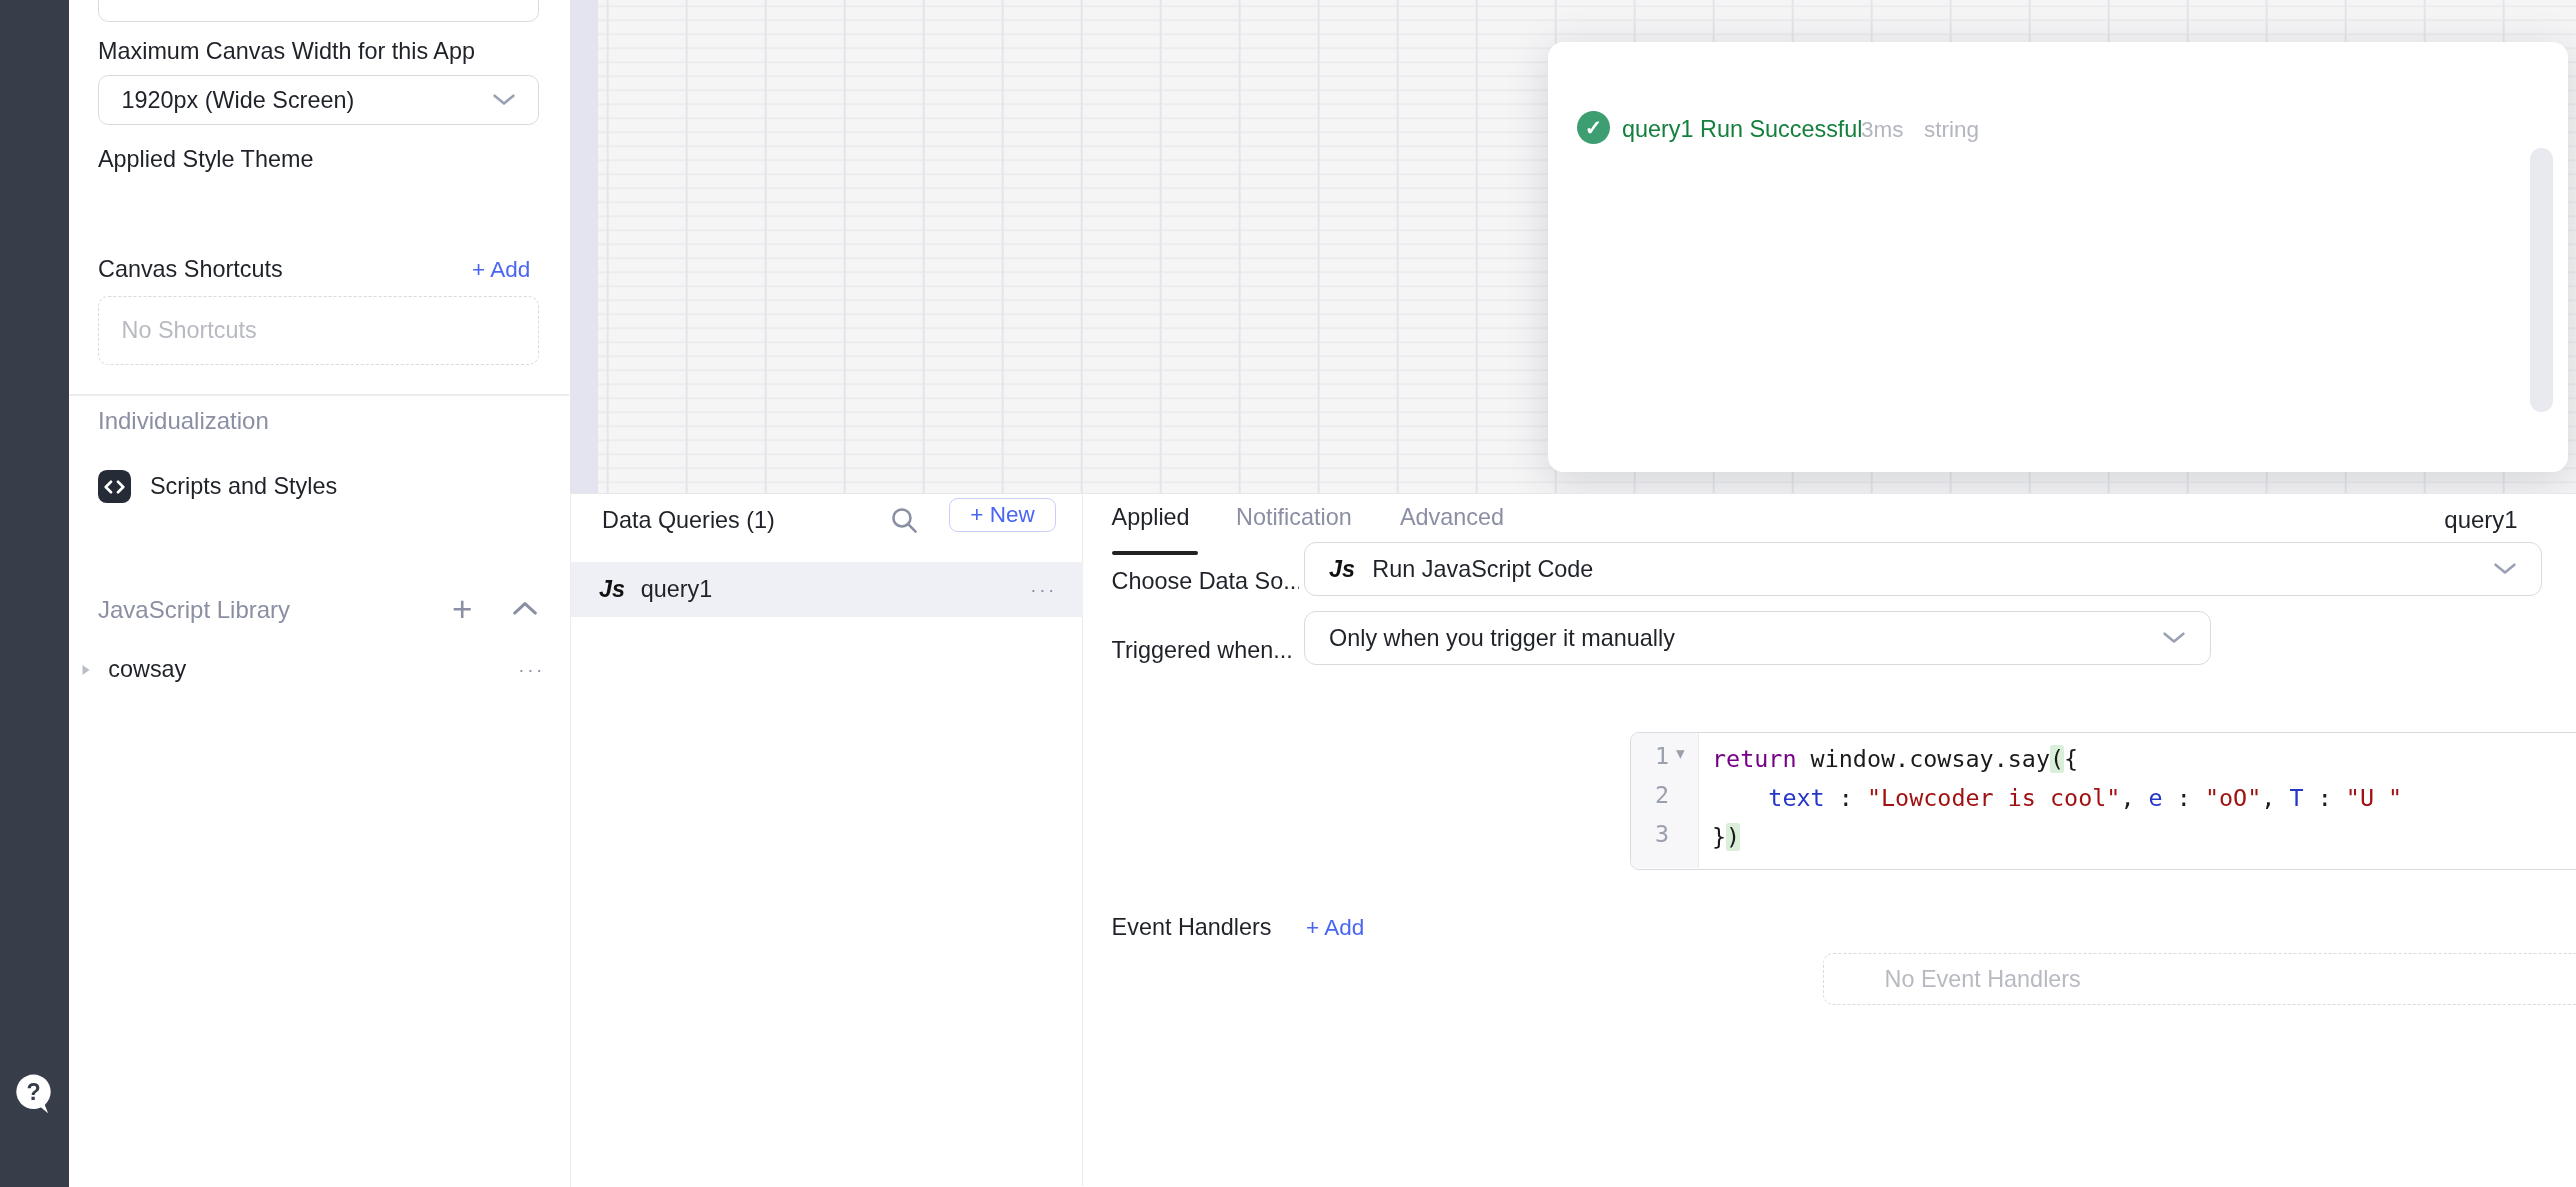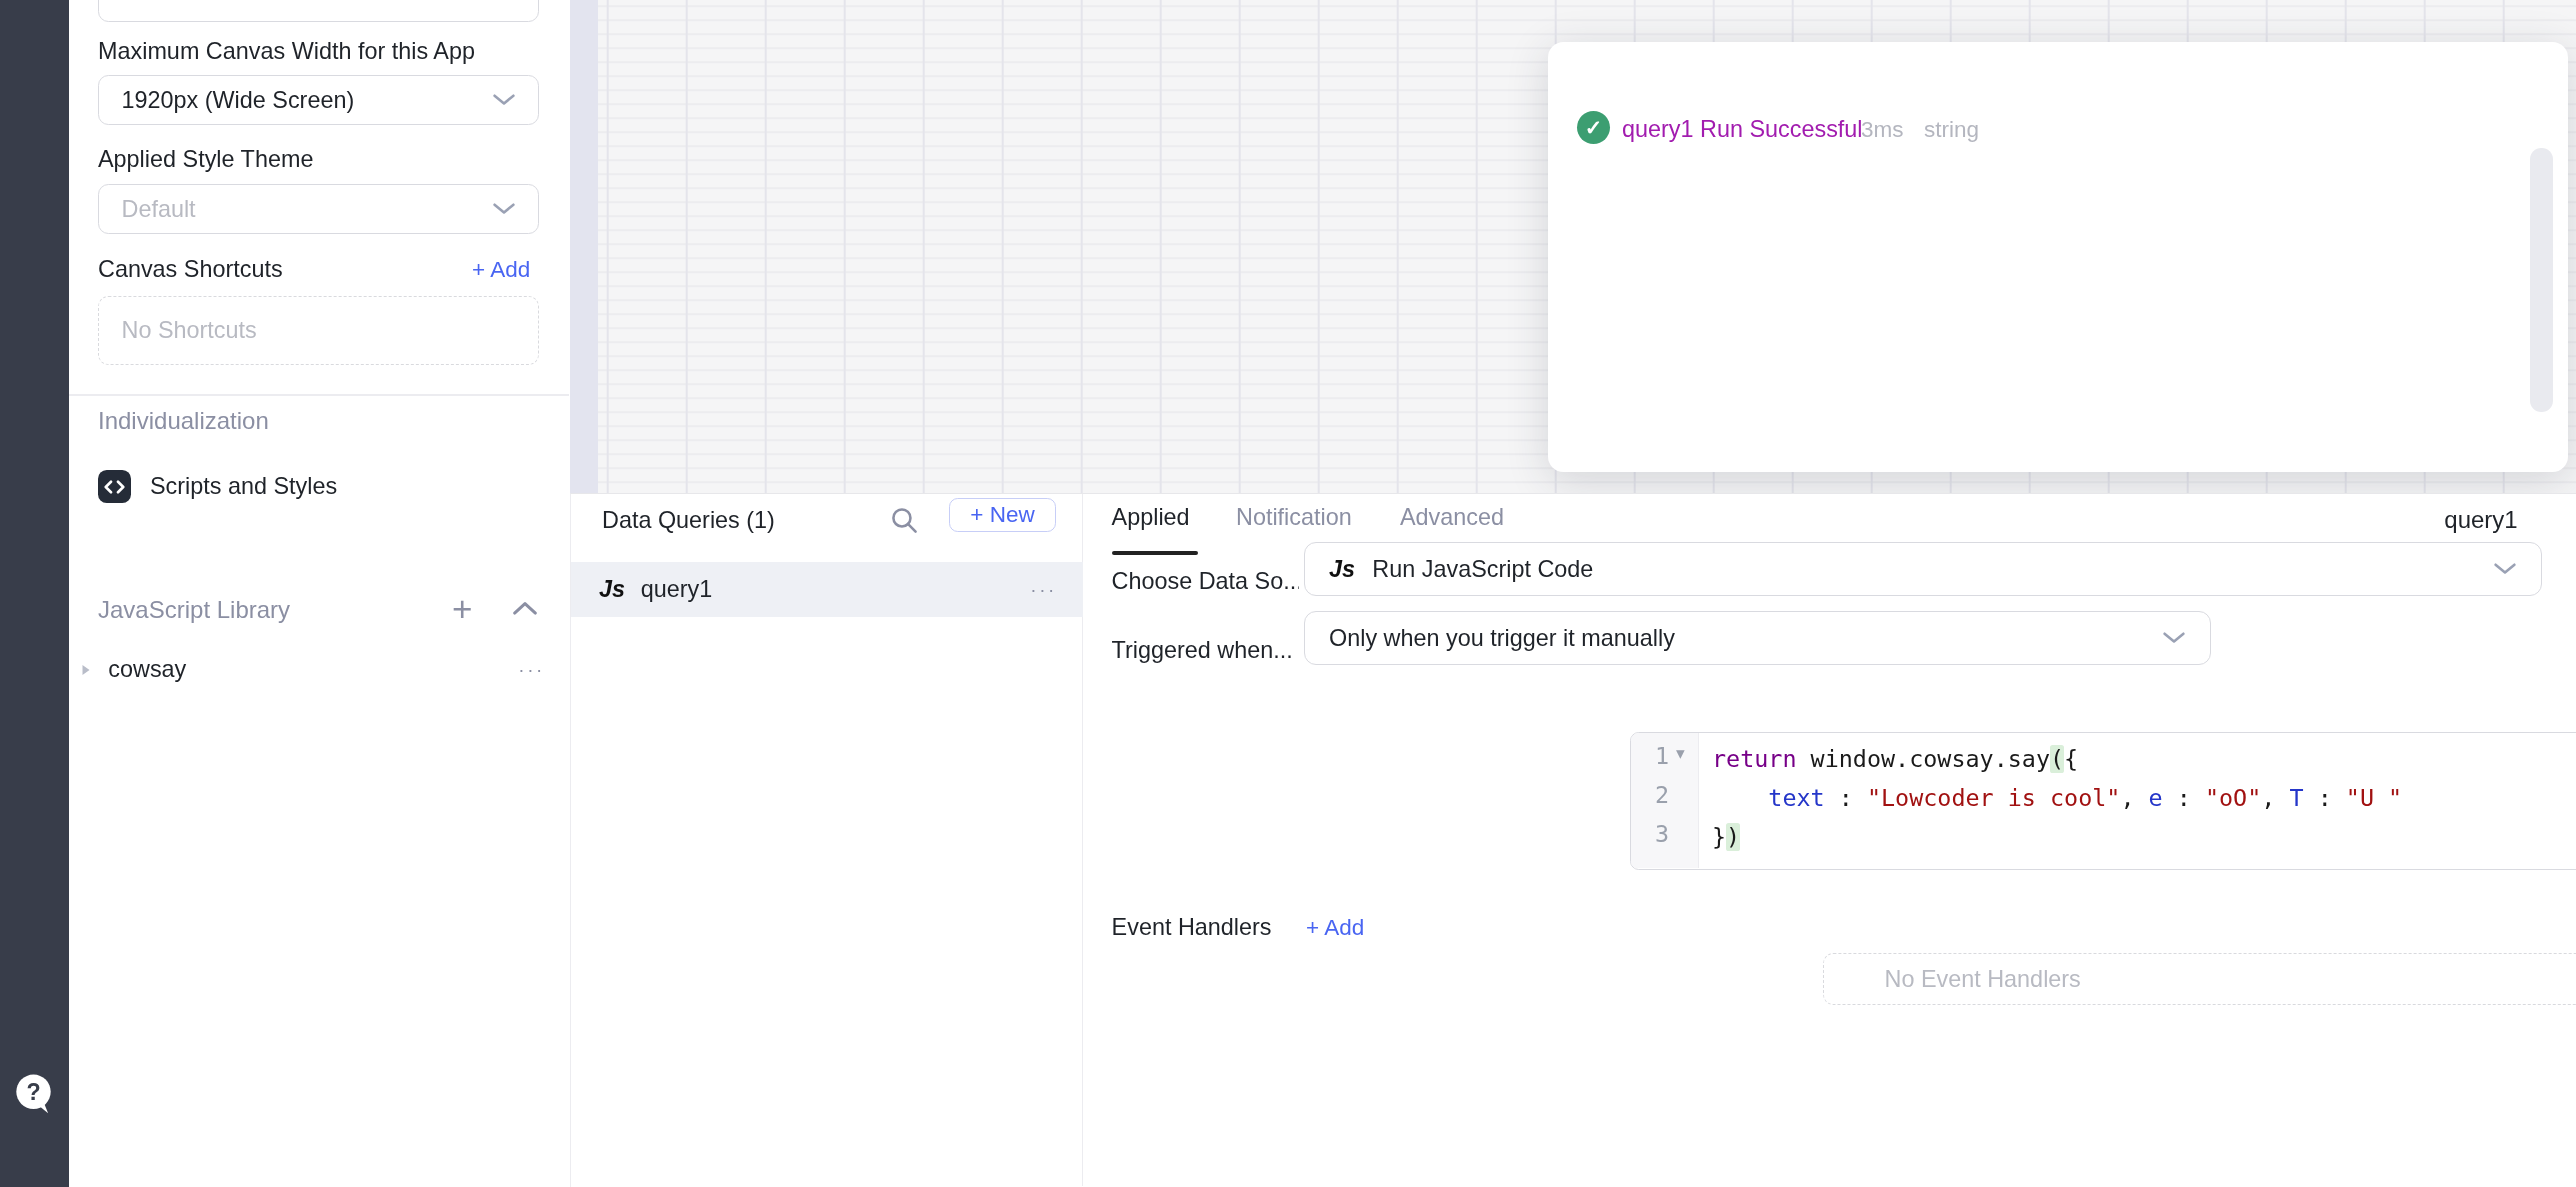--- a/index.html
+++ b/index.html
@@ -33,21 +33,21 @@
     background-image:
       linear-gradient(to right,#e4e4eb 1.7px,transparent 1.7px),
       linear-gradient(to bottom,#ececef 1.7px,transparent 1.7px);
     background-size:79px 14px,79px 14px;background-position:8.7px 5.2px;}
   
   #popup{left:1548px;top:42px;width:1020px;height:430px;background:#fff;border-radius:15.6px;
          box-shadow:0 8.7px 43px rgba(40,45,60,.16);}
   #popup-check{left:29px;top:69px;width:33px;height:33px;border-radius:50%;background:#3c9e71;
                color:#fff;display:flex;align-items:center;justify-content:center;
                font-size:21px;font-weight:bold;}
-  #popup-title{left:74px;top:74px;font-size:23.4px;font-weight:500;color:#a21caf;}
+  #popup-title{left:74px;top:74px;font-size:23.4px;font-weight:500;color:#15803d;}
   #popup-duration{left:313px;top:75px;font-size:22.5px;color:#b4b6bf;}
   #popup-type{left:376px;top:75px;font-size:22.5px;color:#b4b6bf;}
   #ascii{left:1571px;top:148px;margin:0;font-family:"DejaVu Sans Mono",monospace;
          font-size:24px;line-height:38px;color:#2a2e35;white-space:pre;}
   #popup-scrollthumb{left:2529px;top:147px;width:22.5px;height:264px;border-radius:11.3px;background:#e9eaef;}
   
   #bottom-panel{left:570px;top:493px;width:2006px;height:694px;background:#fff;
                 border-top:1.7px solid #e7e7ea;border-left:1.7px solid #ececf0;box-sizing:border-box;}
   #queries-list{left:0;top:0;width:512px;height:692px;border-right:1.7px solid #ececf0;box-sizing:border-box;}
   #queries-title{left:31px;top:13px;font-size:23.4px;font-weight:400;}
@@ -104,26 +104,20 @@
 
     <div class="abs field-label" style="left:29px;top:38px;">Maximum Canvas Width for this App</div>
     <div class="abs select" style="top:75px;">
       <span>1920px (Wide Screen)</span>
       <svg class="chev" width="24" height="14" viewBox="0 0 28 16">
         <polyline points="3,3 14,12 25,3" fill="none" stroke="#9aa1b4" stroke-width="3" stroke-linecap="round" stroke-linejoin="round"></polyline>
       </svg>
     </div>
 
     <div class="abs field-label" style="left:29px;top:146px;">Applied Style Theme</div>
-    <div class="abs select" style="top:184px;">
-      <span class="placeholder">Default</span>
-      <svg class="chev" width="24" height="14" viewBox="0 0 28 16">
-        <polyline points="3,3 14,12 25,3" fill="none" stroke="#9aa1b4" stroke-width="3" stroke-linecap="round" stroke-linejoin="round"></polyline>
-      </svg>
-    </div>
 
     <div class="abs field-label" style="left:29px;top:256px;">Canvas Shortcuts</div>
     <div class="abs link-blue" style="left:403px;top:257px;">+ Add</div>
     <div class="abs dashed-box" style="left:29px;top:296px;width:441px;height:69px;">
       <span>No Shortcuts</span>
     </div>
 
     <div class="abs divider" style="left:0;top:394px;width:500px;"></div>
 
     <div class="abs section-header" style="left:29px;top:407px;">Individualization</div>

